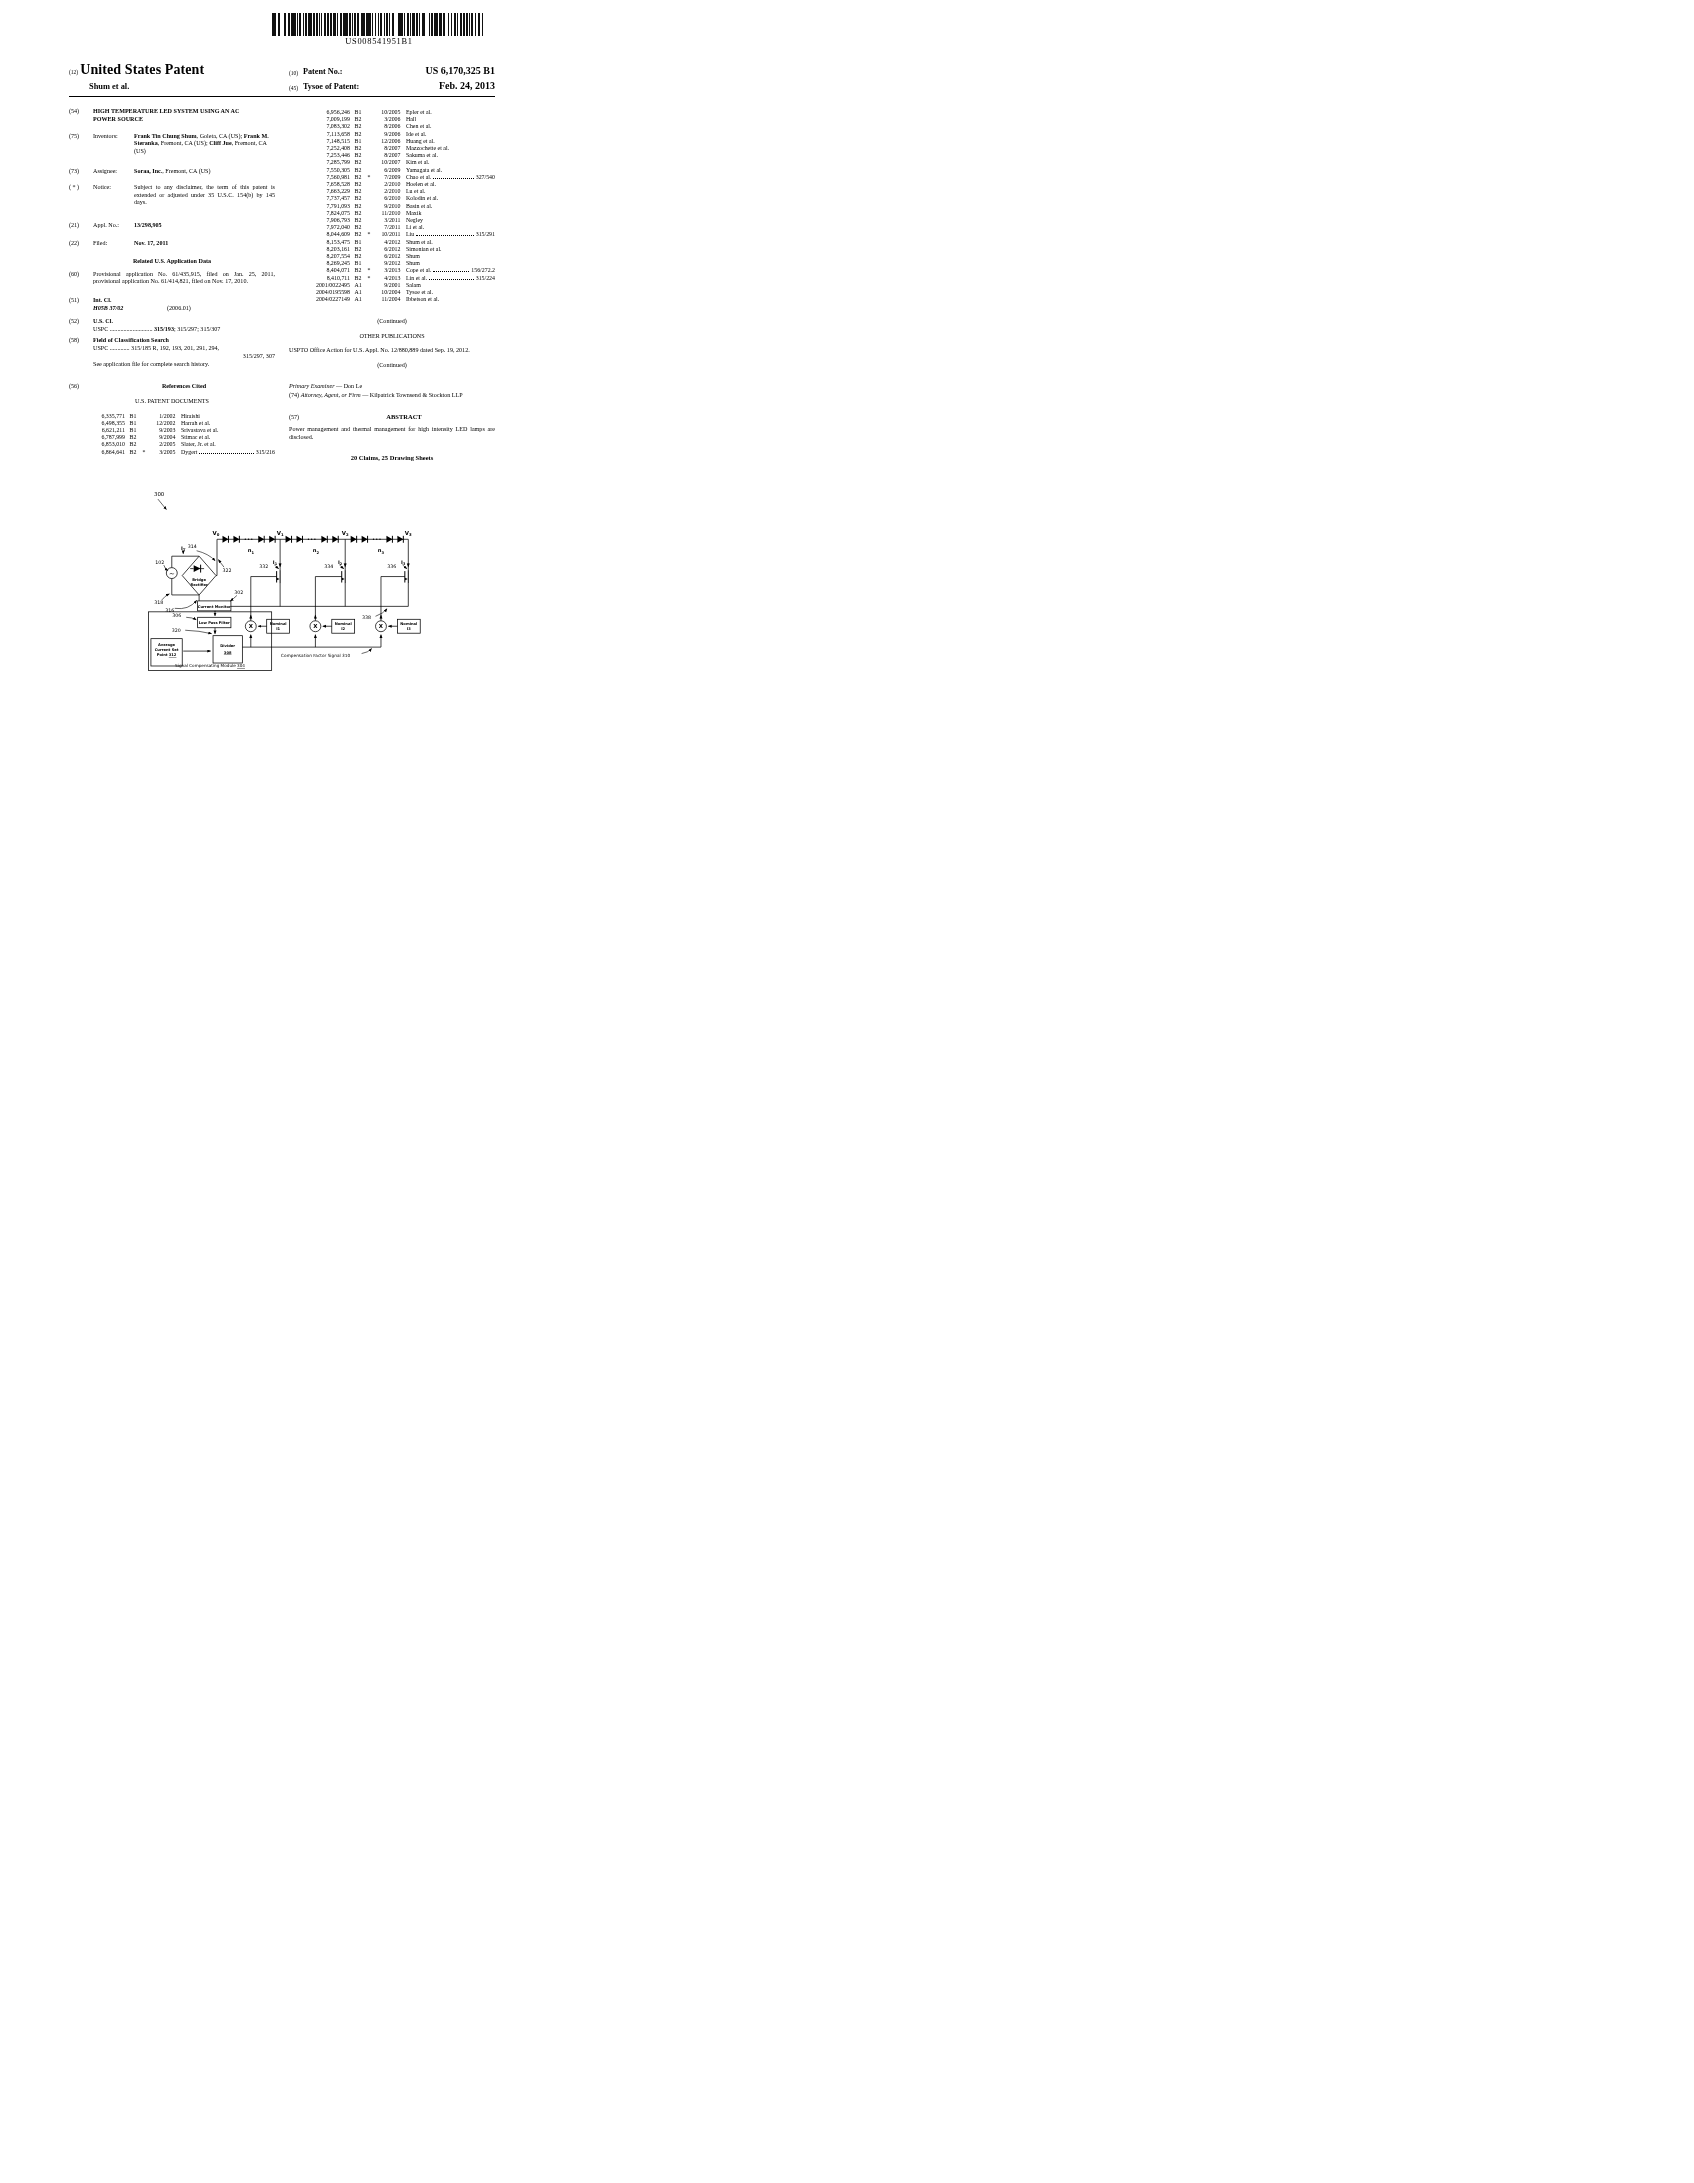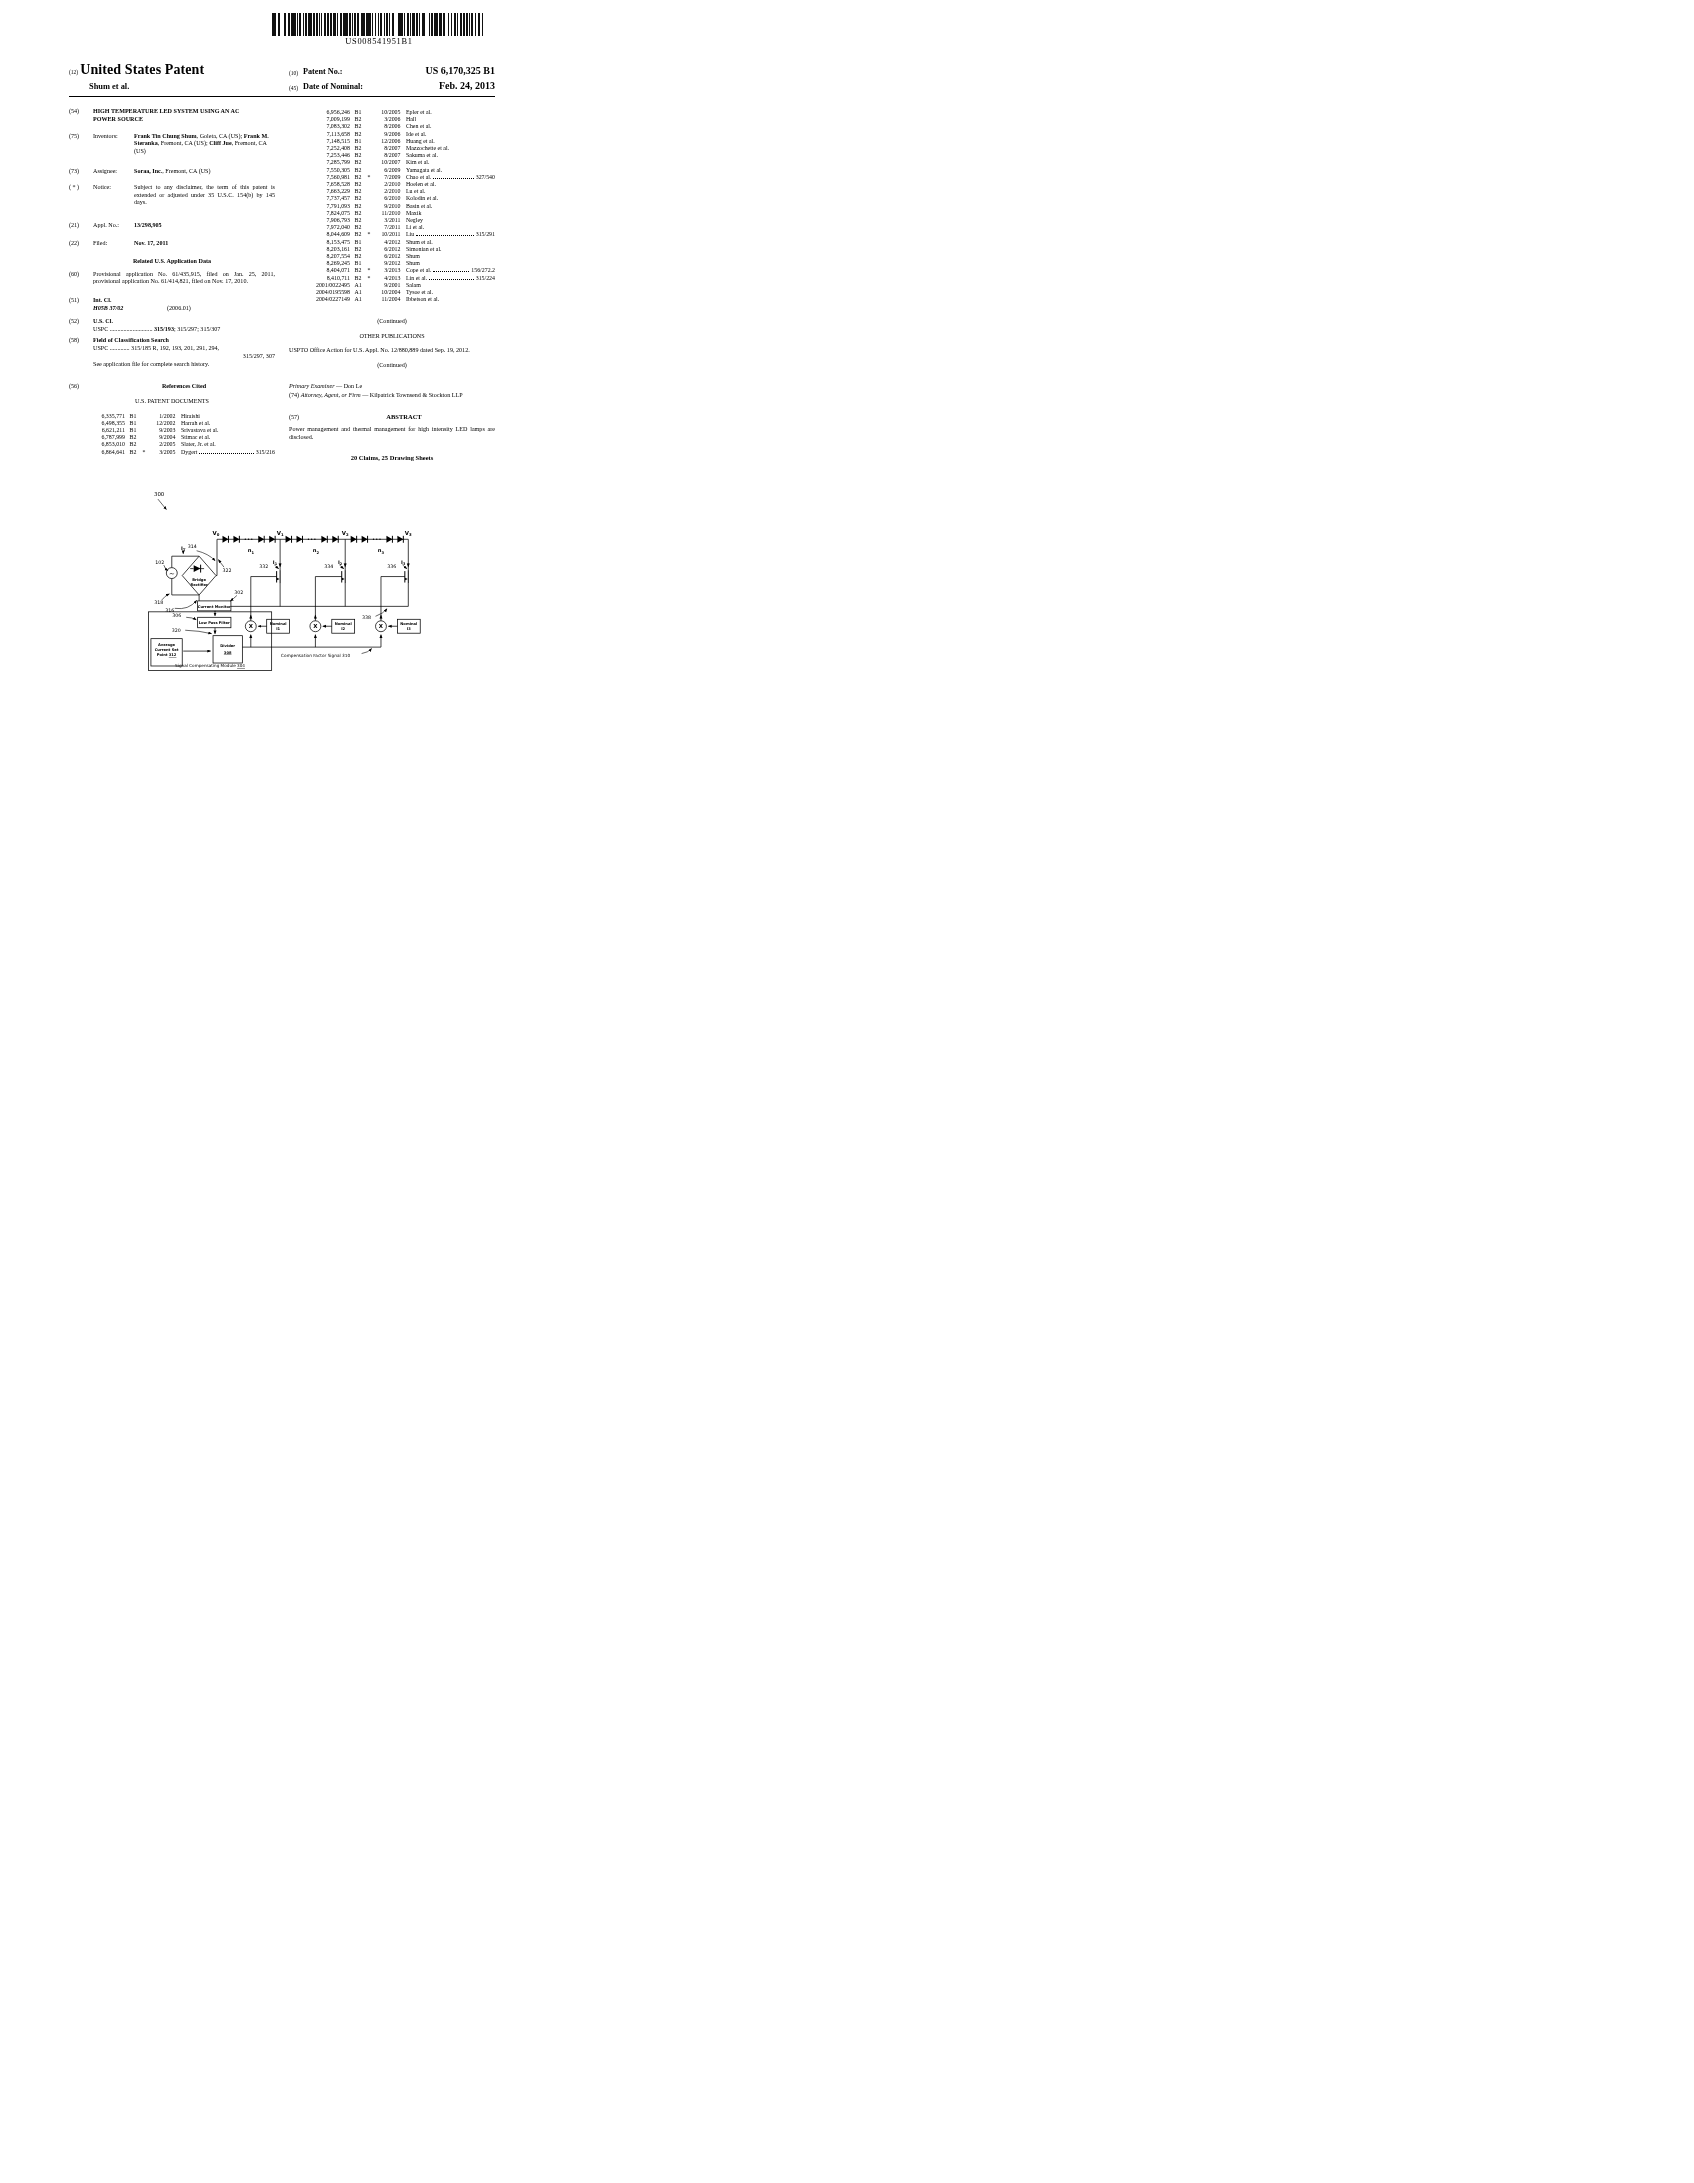--- a/index.html
+++ b/index.html
@@ -220,21 +220,21 @@
   <div class="party">Shum et al.</div>
 
   <div class="h-right">
     <div class="h-row">
       <span class="inid">(10)</span>
       <span class="h-lab">Patent No.:</span>
       <span class="h-val">US 6,170,325 B1</span>
     </div>
     <div class="h-row">
       <span class="inid">(45)</span>
-      <span class="h-lab">Date of Nominal:</span>
+      <span class="h-lab">Tysoe of Patent:</span>
       <span class="h-val">Feb. 24, 2013</span>
     </div>
   </div>
 
   <div class="rule"></div>
 
   <div class="col col-left">
 
     <div class="sec" style="margin-top:2px">
       <div class="num">(54)</div>

